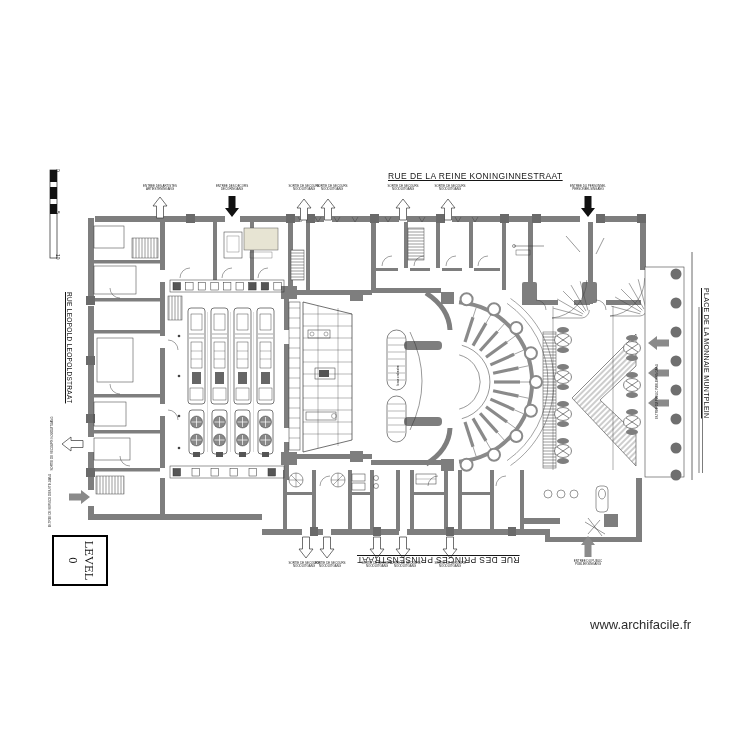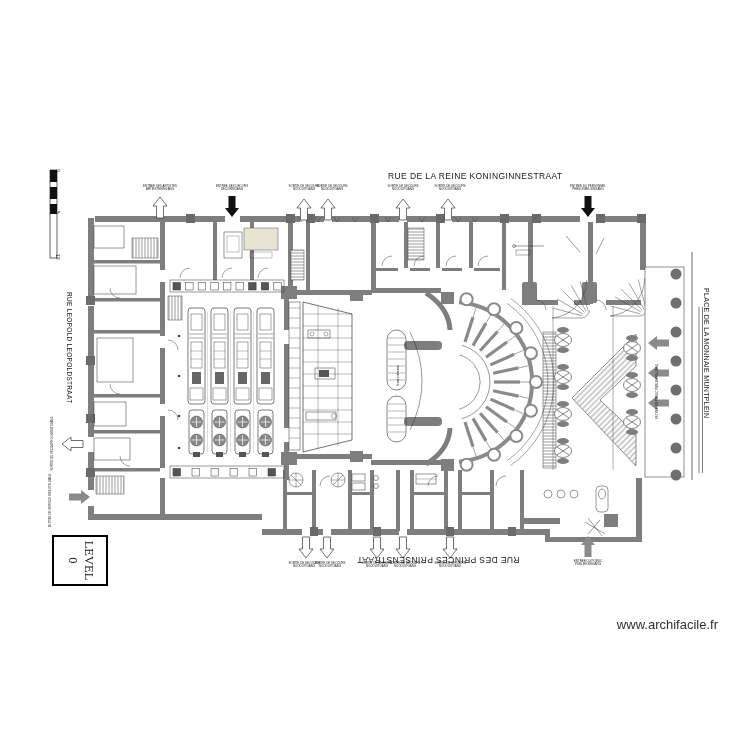--- a/index.html
+++ b/index.html
@@ -1,27 +1,27 @@
 <!DOCTYPE html>
 <html><head>
 <meta charset="utf-8">
 <style>
   html,body{margin:0;padding:0;width:750px;height:750px;background:#ffffff;overflow:hidden;}
   body{font-family:"Liberation Sans",sans-serif;color:#111;position:relative;}
-  .street{position:absolute;color:#161616;font-size:8.5px;letter-spacing:.4px;white-space:nowrap;}
+  .street{position:absolute;color:#161616;font-size:8.5px;letter-spacing:.4px;white-space:nowrap;text-decoration:underline;}
   .street.vert{writing-mode:vertical-rl;font-size:6.5px;letter-spacing:.3px;}
   .street.flip{transform:rotate(180deg);}
   .tiny{position:absolute;width:140px;margin-left:-70px;text-align:center;font-size:7px;line-height:1.2;
         color:#222;white-space:pre-line;transform:scale(.42);transform-origin:center top;}
   .tinyv{position:absolute;width:160px;margin-left:-80px;text-align:center;font-size:7px;color:#222;
         white-space:nowrap;transform:rotate(-90deg) scale(.42);transform-origin:center center;}
   .levelbox{position:absolute;left:52px;top:535px;width:52px;height:47px;border:2px solid #000;}
   .levelbox .inner{position:absolute;left:0;top:0;width:100%;height:100%;display:flex;align-items:center;justify-content:center;
         transform:rotate(90deg);font-family:"Liberation Serif",serif;font-size:12.5px;text-align:center;line-height:1.25;white-space:pre-line;}
-  .watermark{position:absolute;left:590px;top:617px;width:128px;text-align:right;font-size:13px;color:#2e2e2e;}
+  .watermark{position:absolute;left:590px;top:617px;width:128px;font-size:13px;color:#2e2e2e;}
   .scalenum{position:absolute;font-size:6px;color:#222;transform:rotate(90deg) scale(.8);transform-origin:left top;}
   svg{position:absolute;left:0;top:0;}
 </style>
 </head>
 <body>
 
 <svg width="750" height="750" viewBox="0 0 750 750">
   <defs>
     <pattern id="hatchV" width="3" height="6" patternUnits="userSpaceOnUse">
       <rect width="3" height="6" fill="white"></rect>

